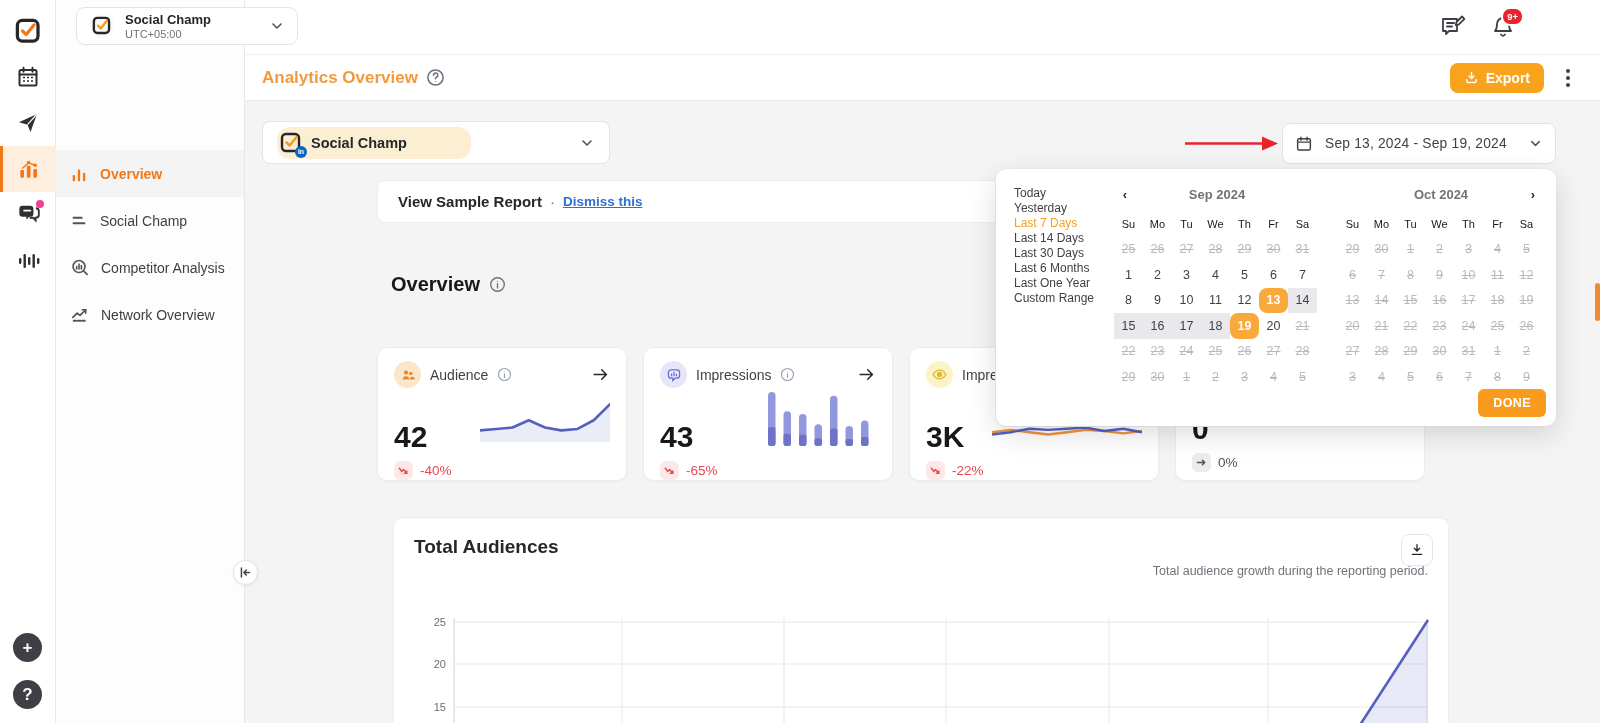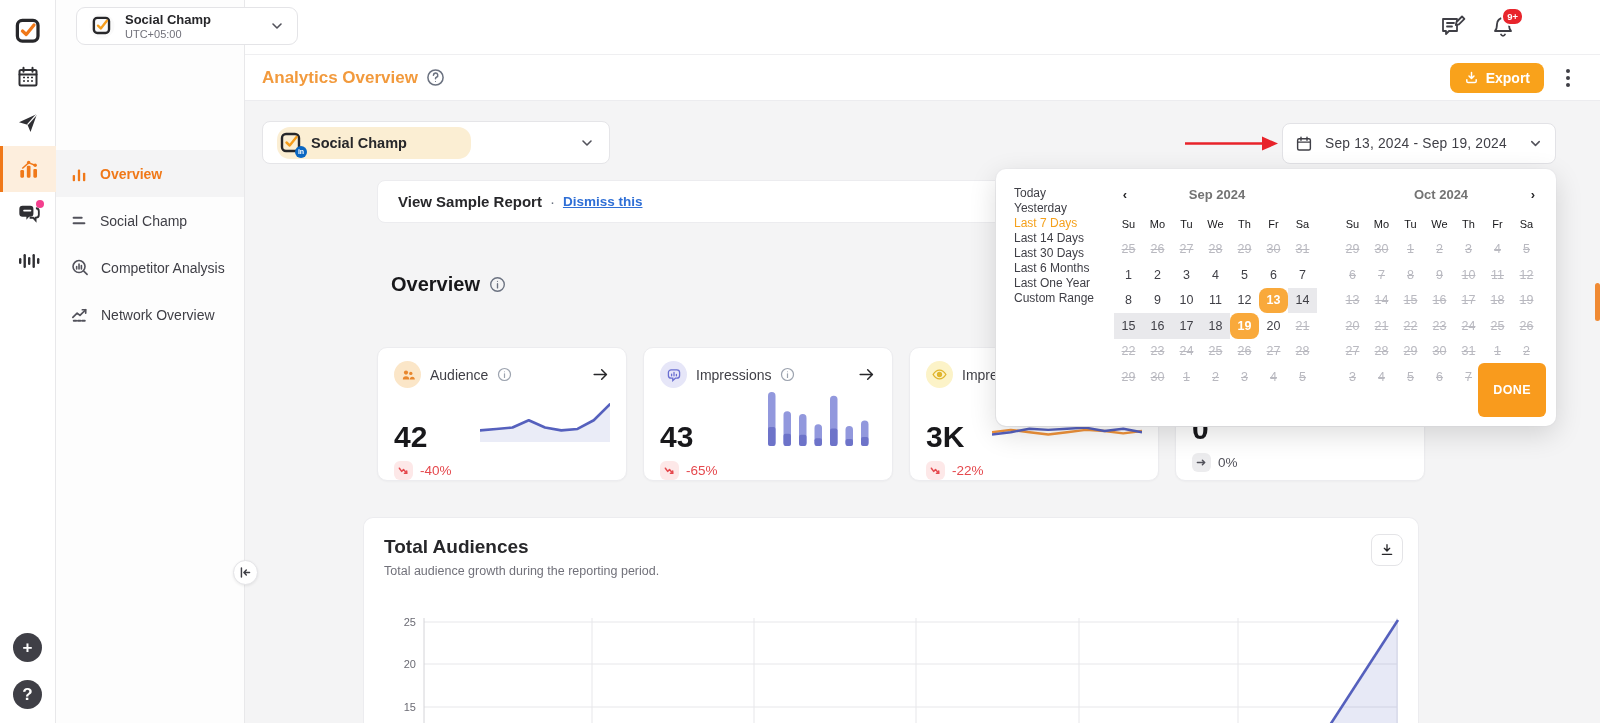--- a/index.html
+++ b/index.html
@@ -80,24 +80,24 @@
   .card-body { display:flex; align-items:flex-end; justify-content:space-between; margin-top:8px; height:56px;}
   .card-val { font-size:30px; font-weight:bold; color:#18181b; line-height:1; }
   .trend { margin-top:9px; display:flex; align-items:center; gap:7px; font-size:13.5px; }
   .trend.down { color:#e5484d; }
   .trend.flat { color:#52525b; }
   .tbox { width:19px; height:19px; border-radius:6px; display:flex; align-items:center; justify-content:center;}
   .trend.down .tbox { background:#fde8e8; }
   .trend.flat .tbox { background:#ececee; }
 
   
-  .ta-card { position:absolute; left:118px; top:416px; width:1056px; height:207px; background:#fff;
+  .ta-card { position:absolute; left:148px; top:416px; width:1056px; height:207px; background:#fff;
     border:1px solid #ececef; border-radius:10px 10px 0 0; border-bottom:none; padding:18px 20px; }
   .ta-title { font-size:19px; font-weight:bold; color:#27272a; }
-  .ta-sub { margin-top:6px; font-size:12.5px; color:#71717a; }
+  .ta-sub { margin-top:6px; font-size:12.5px; color:#71717a;text-align:right; }
   .dl-btn { position:absolute; right:15px; top:16px; width:32px; height:32px; border:1px solid #e4e4e7;
     border-radius:8px; background:#fff; display:flex; align-items:center; justify-content:center;
     color:#27272a; cursor:pointer; }
   .ta-chart { position:absolute; left:0; top:100px; }
 
   
   .cal-pop { position:absolute; left:751px; top:68px; width:560px; height:257px; background:#fff;
     border-radius:10px; box-shadow:0 8px 28px rgba(0,0,0,.14), 0 0 0 1px #f0f0f2; z-index:40;
     display:flex; padding:14px 12px 12px 18px; }
   .presets { width:96px; display:flex; flex-direction:column; gap:1px; font-size:12px; color:#3f3f46;
@@ -110,21 +110,21 @@
   .mnav { width:22px; color:#27272a; font-size:13px; font-weight:bold; text-align:center; cursor:pointer; }
   .mname { flex:1; text-align:center; font-size:13px; font-weight:bold; color:#737373; }
   .mgrid { display:grid; grid-template-columns:repeat(7,29px); margin-top:6px; }
   .cal-cell { height:25.5px; display:flex; align-items:center; justify-content:center;
     font-size:12.5px; color:#3f3f46; cursor:pointer; }
   .cal-cell.hd { font-weight:normal; color:#18181b; font-size:11px; cursor:default; }
   .cal-cell.x { color:#b9b9c0; text-decoration:line-through; }
   .cal-cell.r { background:#e9e9ec; }
   .cal-cell.s { background:#f9a93b; color:#fff; border-radius:8px; font-weight:bold; }
   .done-btn { position:absolute; right:10px; bottom:9px; background:#f99b1d; border:none; color:#fff;
-    font-weight:bold; font-size:12.5px; border-radius:6px; padding:20px 15px; cursor:pointer; letter-spacing:.4px;}
+    font-weight:bold; font-size:12.5px; border-radius:6px; padding:7px 15px; cursor:pointer; letter-spacing:.4px;}
 
   
   .account { position:absolute; left:76px; top:7px; width:222px; height:38px; background:#fff;
     border:1px solid #e4e4e7; border-radius:9px; display:flex; align-items:center; gap:10px;
     padding:0 12px; z-index:50; cursor:pointer; }
   .acc-name { font-size:13px; font-weight:bold; color:#27272a; line-height:1.2; }
   .acc-tz { font-size:11px; color:#71717a; }
   .acc-chev { margin-left:auto; color:#52525b; display:flex; }
 
   .collapse-btn { position:absolute; left:233px; top:560px; width:25px; height:25px; border-radius:50%;

